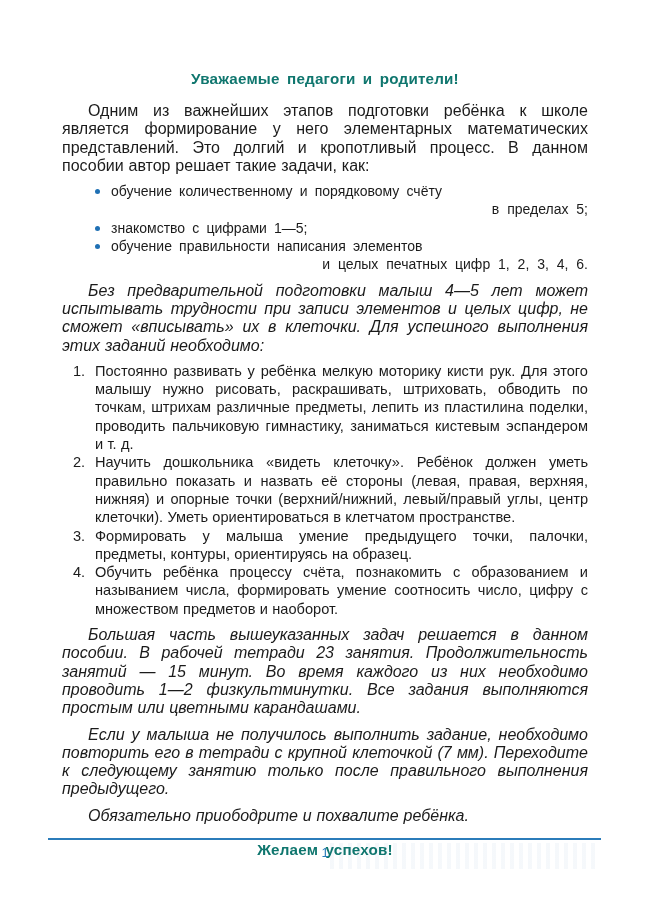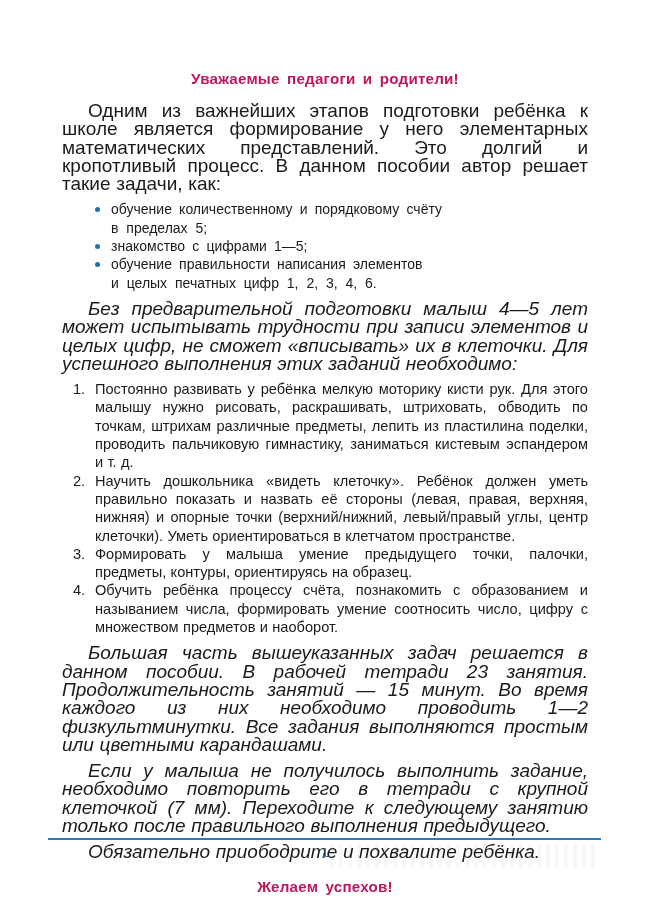--- a/index.html
+++ b/index.html
@@ -21,35 +21,35 @@
 
   .content {
     position: absolute;
     left: 62px;
     top: 0;
     width: 526px;
   }
 
   
   .heading {
-    color: #be185d;
+    color: #0f766e;
     font-weight: bold;
     font-size: 15.2px;
     text-align: center;
     letter-spacing: 0.2px;
     word-spacing: 3px;
     line-height: 18px;
   }
   .heading-top { margin-top: 70px; }
   .heading-bottom { margin-top: 16px; }
 
   
   p.para {
     margin: 0;
-    font-size: 19px;
+    font-size: 16px;
     line-height: 18.3px;
     text-align: justify;
     text-align-last: left;
     text-indent: 26px;
     word-spacing: 0.4px;
     hyphens: manual;
   }
   p.para.first { margin-top: 14px; }
   p.para.spaced { margin-top: 8px; font-style: italic; }
 
@@ -73,21 +73,21 @@
     top: 7px;
     width: 5px;
     height: 5px;
     border-radius: 50%;
     background: #1f70b4;
   }
   ul.bullets > li .ln {
     display: block;
     word-spacing: 3.3px;
   }
-  ul.bullets > li .ln.l2 { word-spacing: 4px; }
+  ul.bullets > li .ln.l2 { word-spacing: 4px; text-align: right; }
 
   
   ol.numbers {
     margin: 7px 0 0 0;
     padding: 0;
     list-style: none;
     counter-reset: itm;
   }
   ol.numbers > li {
     position: relative;

